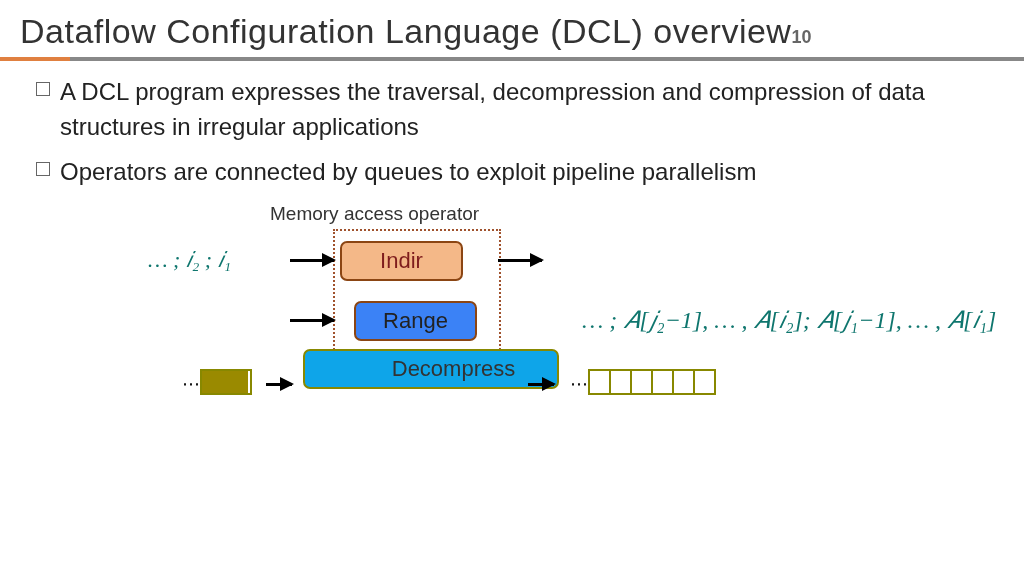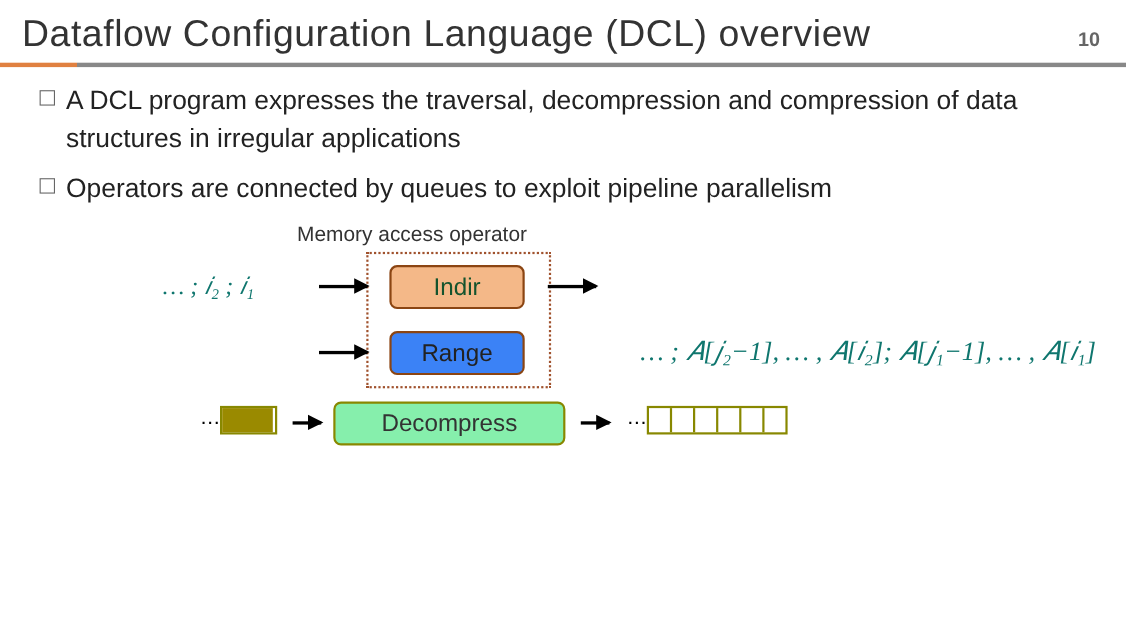--- a/index.html
+++ b/index.html
@@ -6,24 +6,22 @@
     font-family: "Century Gothic", "Avant Garde", sans-serif;
     margin: 0;
     padding: 0;
     width: 1024px;
     height: 576px;
     position: relative;
     background: #fff;
   }
   .title-row {
     display: flex;
-    justify-content: space-between;
     align-items: baseline;
     padding: 12px 20px 0 20px;
-    gap: 44px;
   }
   .title {
     font-size: 34px;
     font-weight: 400;
     color: #333;
     letter-spacing: 0.5px;
   }
   .page-num {
     font-size: 18px;
     font-weight: 700;
@@ -89,42 +87,43 @@
     position: absolute;
     height: 36px;
     border: 2.5px solid;
     border-radius: 7px;
     display: flex;
     align-items: center;
     justify-content: center;
     font-size: 22px;
   }
   .op-indir {
-    left: 354px;
+    left: 340px;
     top: 40px;
     width: 119px;
     border-color: #8b4513;
     background: #f4b888;
-    color: #14532d;
+    color: #7f1d1d;
   }
   .op-range {
     left: 354px;
     top: 100px;
     width: 119px;
     border-color: #8b4513;
     background: #3b82f6;
     color: #222;
   }
   .op-decomp {
     left: 303px;
-    top: 164px;
+    top: 148px;
     width: 207px;
     border-color: #888800;
-    background: #86efac;
+    background: #0ea5e9;
     color: #333;
+    padding-left: 45px;
   }
   .math {
     position: absolute;
     font-family: Liberation Serif, serif;
     font-size: 22px;
     font-style: italic;
     color: #0f766e;
     white-space: nowrap;
   }
   .arr {

